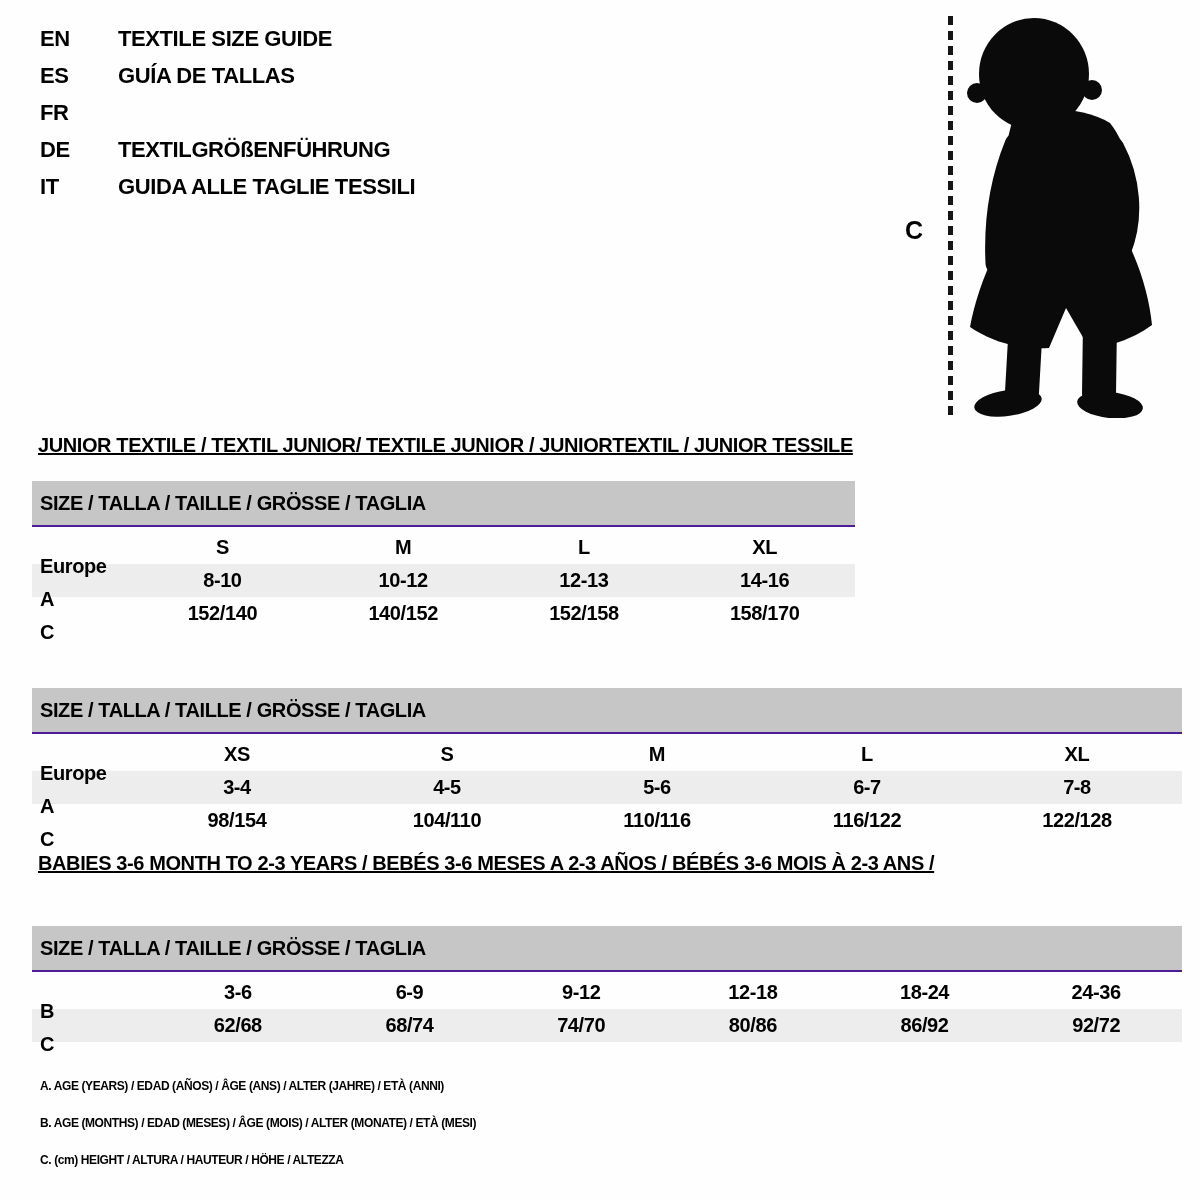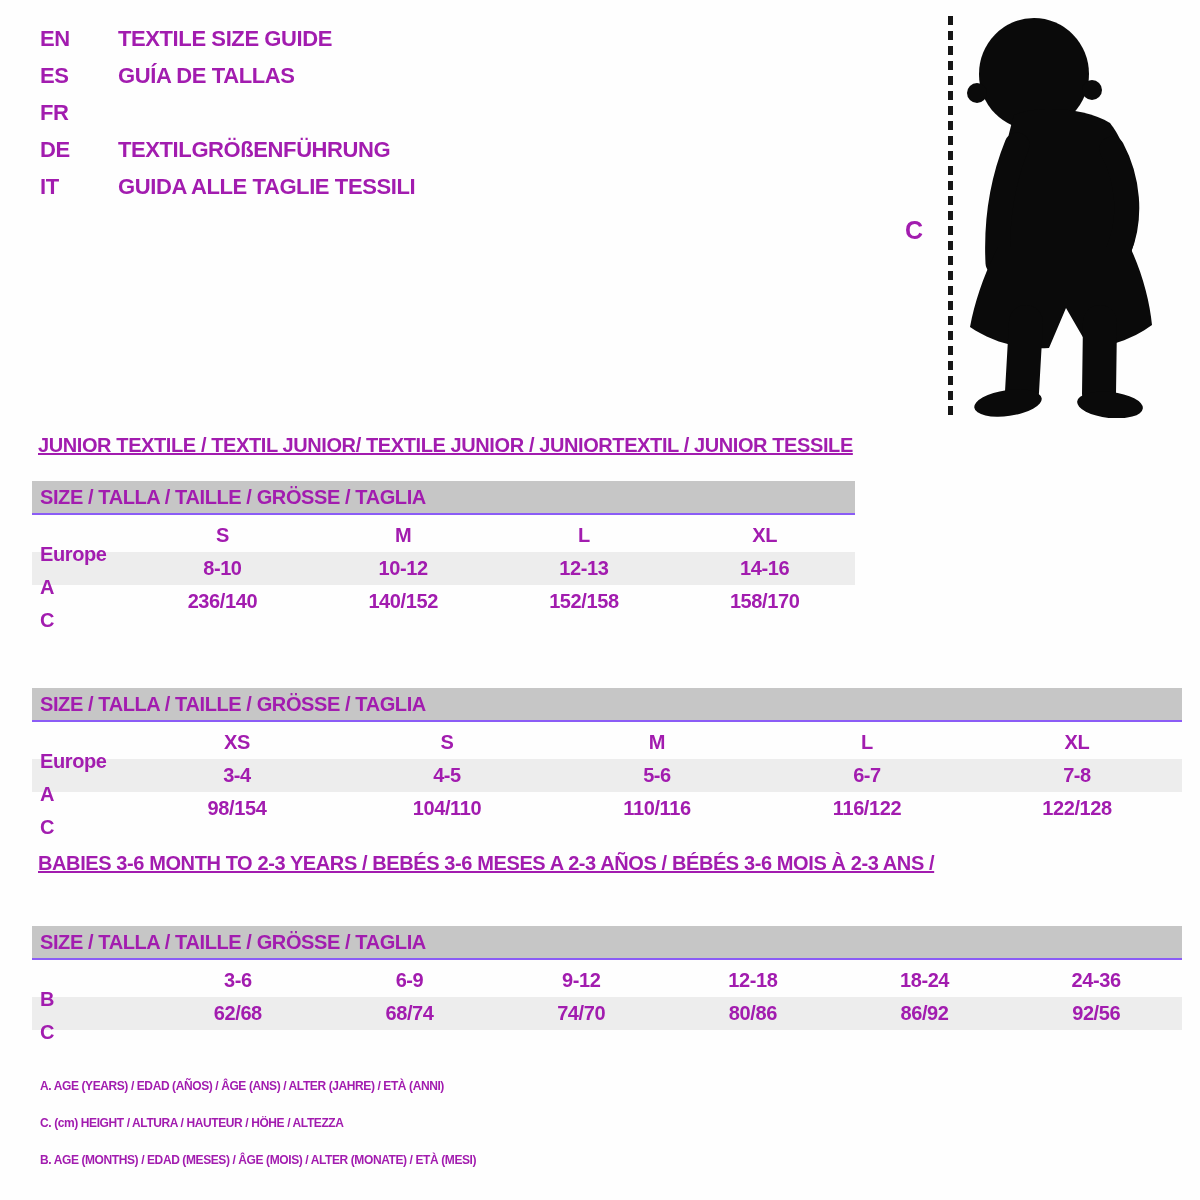--- a/index.html
+++ b/index.html
@@ -7,21 +7,21 @@
     padding: 0;
     background: #ffffff;
   }
   .page {
     position: relative;
     width: 1200px;
     height: 1200px;
     background: #fefefe;
     font-family: "Liberation Sans", sans-serif;
     font-weight: 700;
-    color: #a21caf;
+    color: #000000;
     letter-spacing: -0.4px;
     overflow: hidden;
   }
 
   
   .lang-list {
     position: absolute;
     left: 40px;
     top: 20px;
   }
@@ -73,23 +73,23 @@
   
   .size-table {
     position: absolute;
     left: 32px;
   }
   .t-junior   { top: 481px; width: 823px; }
   .t-children { top: 688px; width: 1150px; }
   .t-babies   { top: 926px; width: 1150px; }
 
   .size-bar {
-    height: 34px;
+    height: 46px;
     background: #c6c6c6;
-    border-bottom: 2px solid #8b5cf6;
+    border-bottom: 2px solid #4c1d95;
     margin-bottom: 4px;
     display: flex;
     align-items: center;
     padding-left: 8px;
     box-sizing: border-box;
     font-size: 20px;
   }
   .trow {
     display: flex;
     height: 33px;
@@ -176,21 +176,21 @@
     </div>
     <div class="trow row-gray">
       <span class="cell lbl">A</span>
       <span class="cell">8-10</span>
       <span class="cell">10-12</span>
       <span class="cell">12-13</span>
       <span class="cell">14-16</span>
     </div>
     <div class="trow">
       <span class="cell lbl">C</span>
-      <span class="cell">236/140</span>
+      <span class="cell">152/140</span>
       <span class="cell">140/152</span>
       <span class="cell">152/158</span>
       <span class="cell">158/170</span>
     </div>
   </div>
 
   <div class="size-table t-children">
     <div class="size-bar">SIZE / TALLA / TAILLE / GRÖSSE / TAGLIA</div>
     <div class="trow">
       <span class="cell lbl">Europe</span>
@@ -232,23 +232,23 @@
       <span class="cell">18-24</span>
       <span class="cell">24-36</span>
     </div>
     <div class="trow row-gray">
       <span class="cell lbl">C</span>
       <span class="cell">62/68</span>
       <span class="cell">68/74</span>
       <span class="cell">74/70</span>
       <span class="cell">80/86</span>
       <span class="cell">86/92</span>
-      <span class="cell">92/56</span>
+      <span class="cell">92/72</span>
     </div>
   </div>
 
   <div class="legend">
     <div>A. AGE (YEARS) / EDAD (AÑOS) / ÂGE (ANS) / ALTER (JAHRE) / ETÀ (ANNI)</div>
+    <div>B. AGE (MONTHS) / EDAD (MESES) / ÂGE (MOIS) / ALTER (MONATE) / ETÀ (MESI)</div>
     <div>C. (cm) HEIGHT / ALTURA / HAUTEUR / HÖHE / ALTEZZA</div>
-    <div>B. AGE (MONTHS) / EDAD (MESES) / ÂGE (MOIS) / ALTER (MONATE) / ETÀ (MESI)</div>
   </div>
 
 </div>
 
 </body></html>

